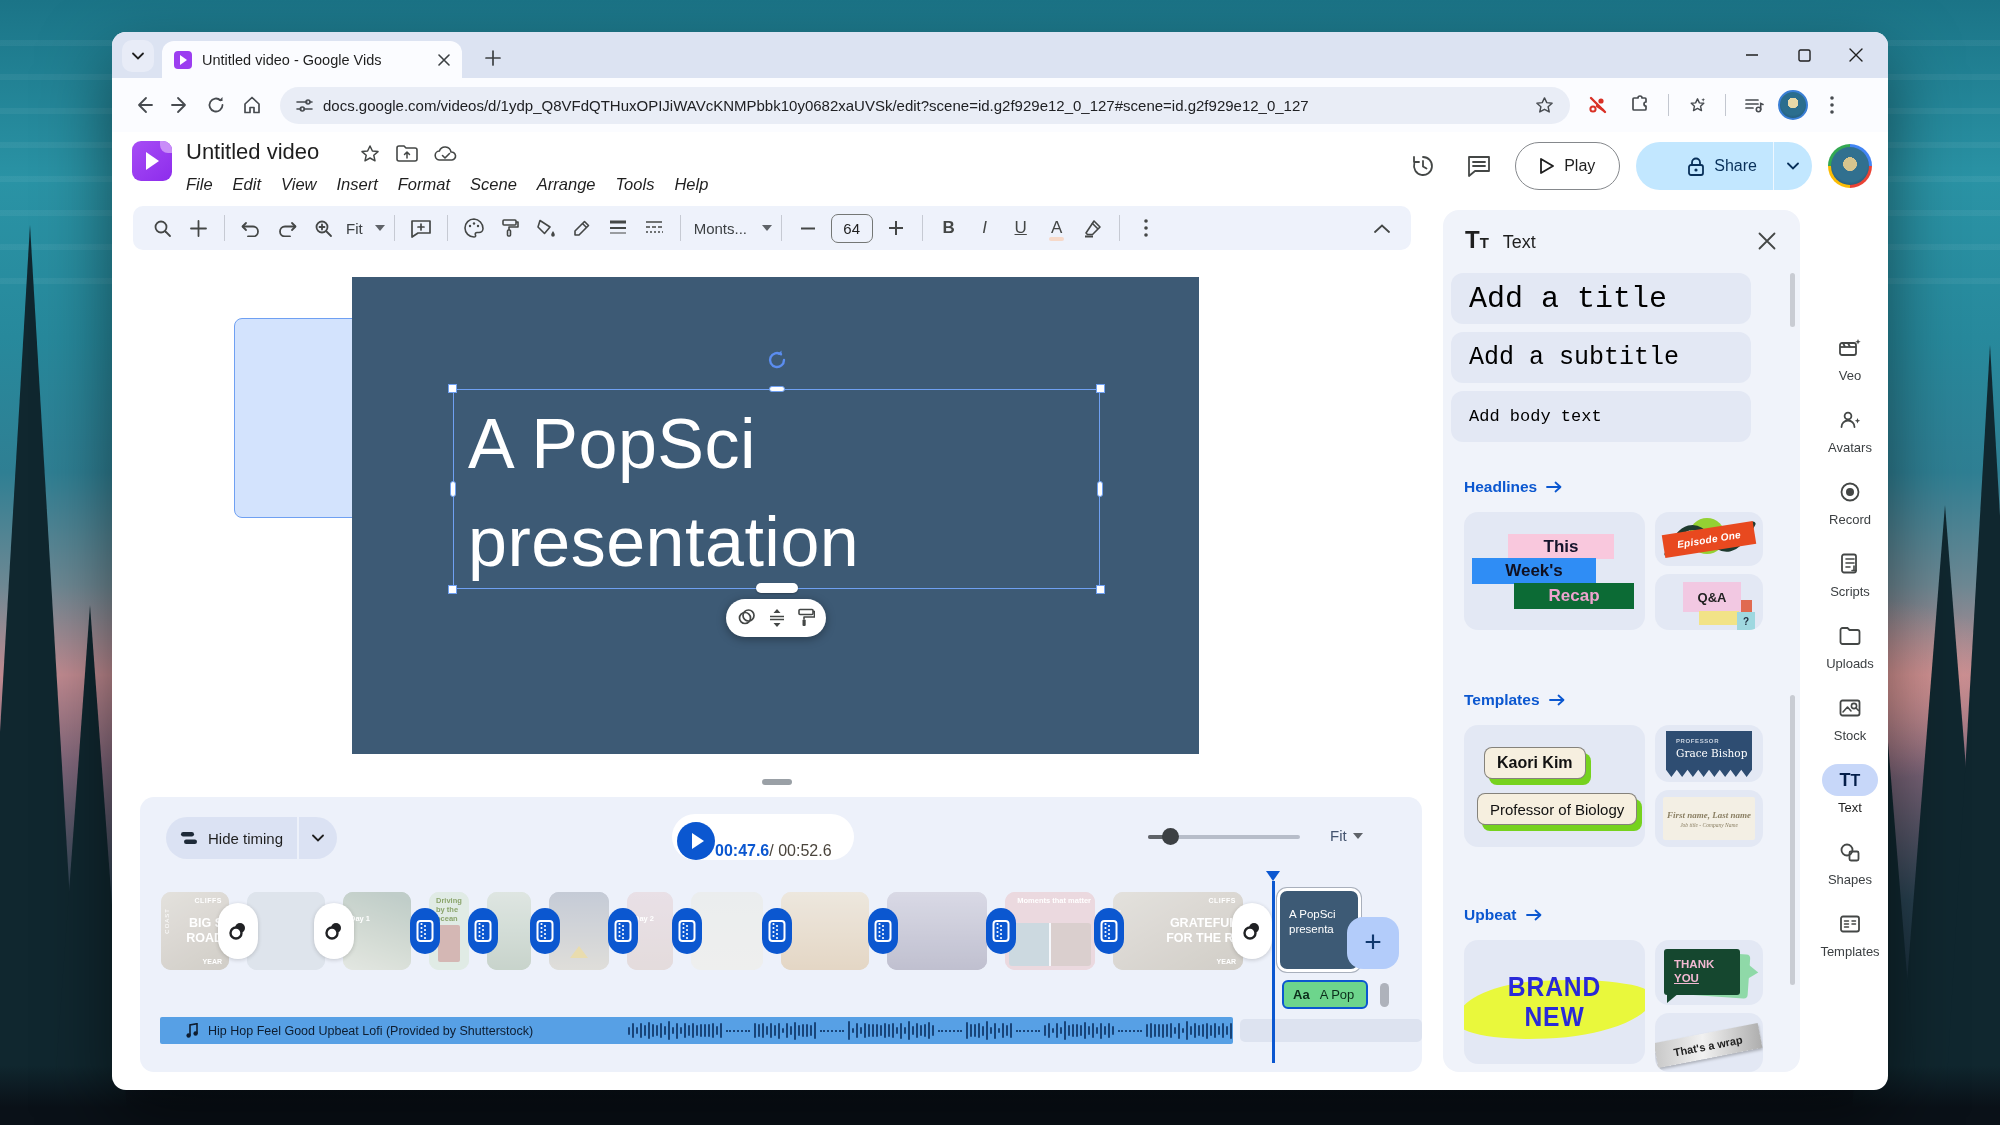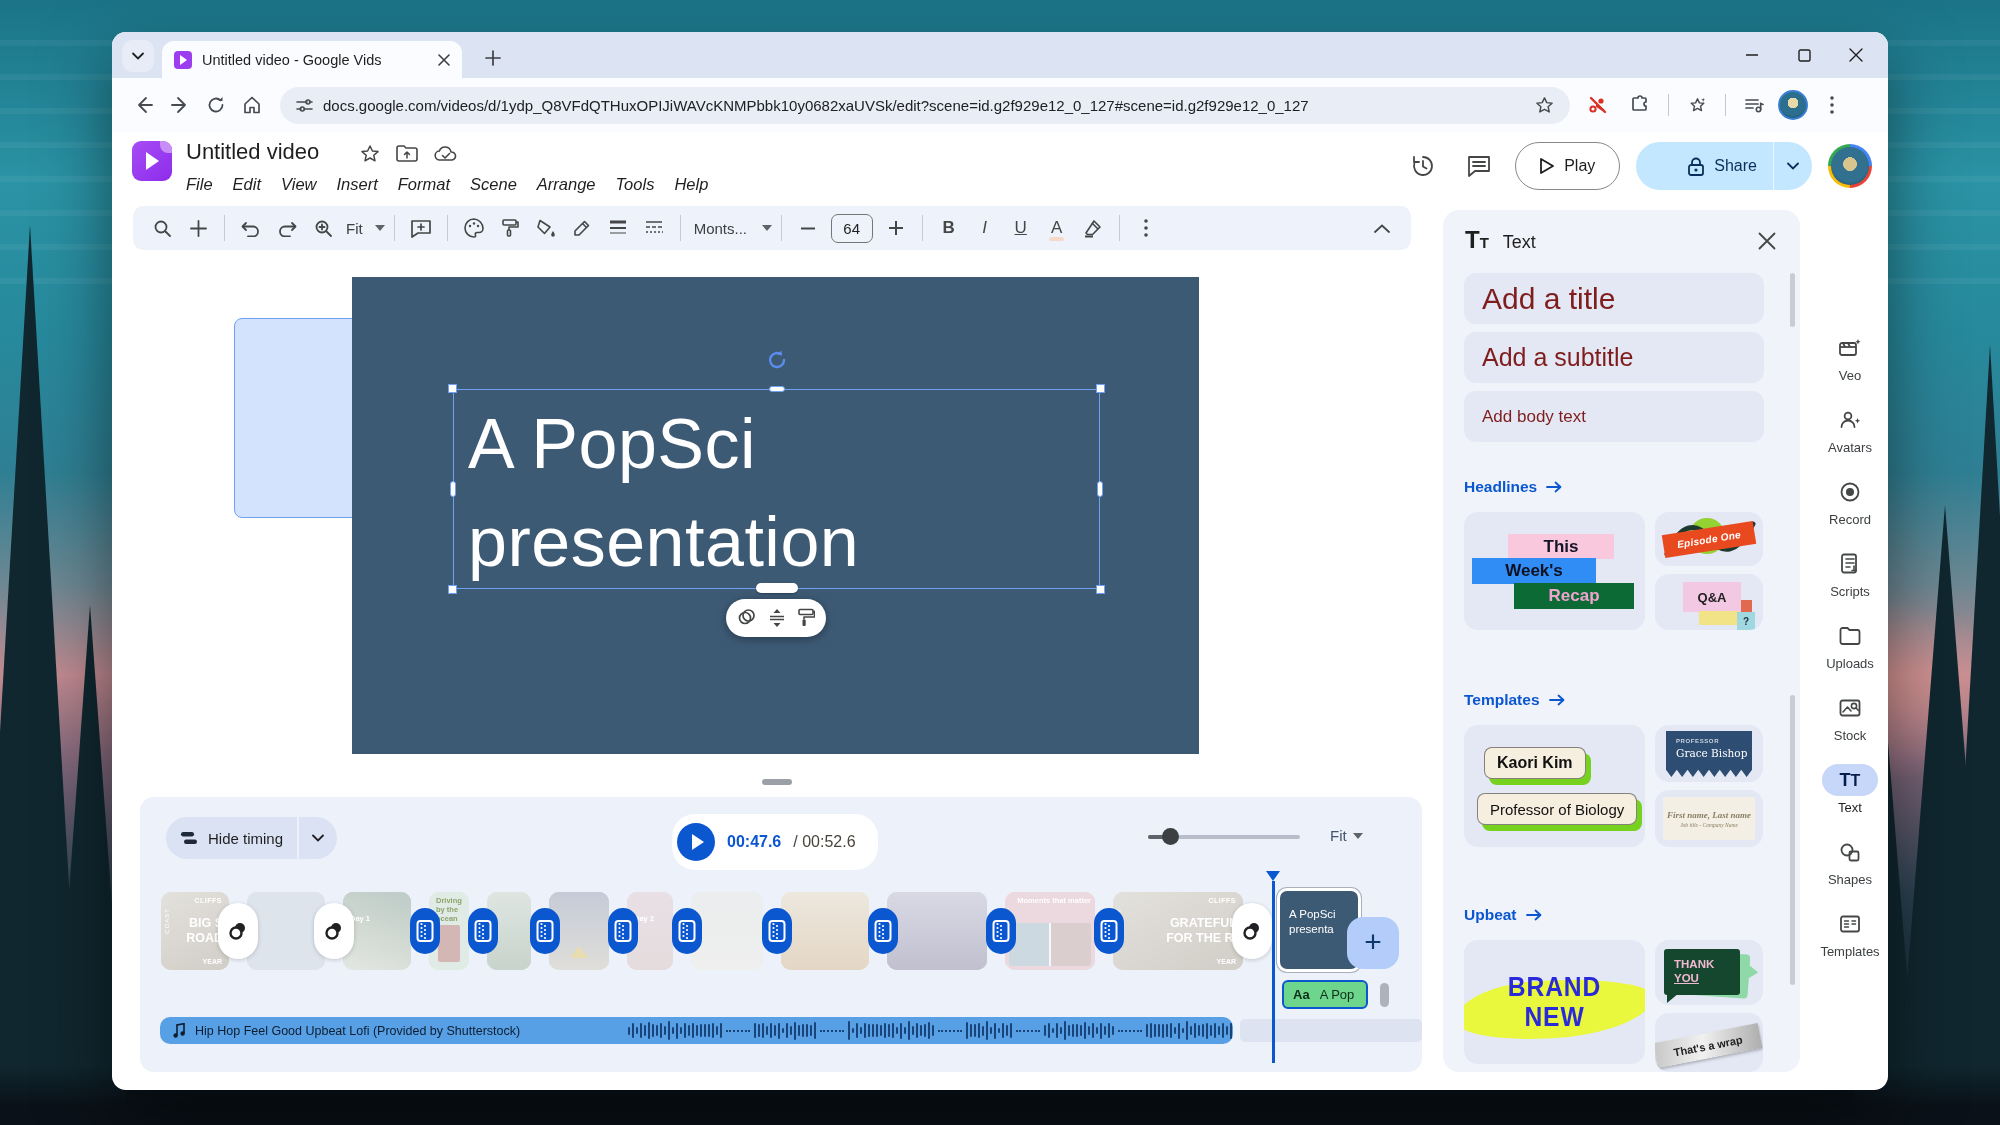--- a/index.html
+++ b/index.html
@@ -99,22 +99,22 @@
     box-shadow:0 2px 10px rgba(0,0,0,.35);display:flex;align-items:center;justify-content:space-evenly;z-index:5;}
   .canvas-handle{position:absolute;left:650px;top:747px;width:30px;height:6px;border-radius:3px;background:#9aa0a6;}
 
   
   .tl-panel{position:absolute;left:28px;top:765px;width:1282px;height:275px;background:#edf1fa;border-radius:14px;}
   .hide-pill{position:absolute;left:26px;top:20px;height:42px;background:#dbe2f3;border-radius:21px;
     display:flex;align-items:center;overflow:hidden;}
   .hide-main{display:flex;align-items:center;gap:10px;padding:0 14px;font-size:15px;color:#1f1f1f;}
   .hide-sep{width:2px;height:42px;background:#edf1fa;}
   .hide-caret{width:38px;height:42px;display:flex;align-items:center;justify-content:center;}
-  .time-pill{position:absolute;left:532px;top:17px;height:56px;background:#fff;border-radius:23px;
-    display:flex;align-items:center;gap:12px;padding:0 22px 0 5px;}
+  .time-pill{position:absolute;left:532px;top:17px;height:46px;background:#fff;border-radius:23px;
+    display:flex;align-items:flex-end;padding:0 22px 0 5px;}
   .play-circle{width:38px;height:38px;border-radius:50%;background:#0b57d0;position:relative;flex:none;}
   .play-circle::after{content:"";position:absolute;left:15px;top:11px;border-left:12px solid #fff;
     border-top:8px solid transparent;border-bottom:8px solid transparent;}
   .t-cur{font-size:16px;font-weight:700;color:#0b57d0;}
   .t-rest{font-size:16px;color:#4a443c;}
   .zoom-slider{position:absolute;left:1008px;top:38px;width:152px;height:4px;background:#b7bdc9;border-radius:2px;}
   .zoom-slider .done{position:absolute;left:0;top:0;height:4px;width:22px;background:#5f6368;border-radius:2px;}
   .zoom-slider .knob{position:absolute;left:14px;top:-7px;width:17px;height:17px;border-radius:50%;background:#3c4043;}
   .fit-dd{position:absolute;left:1190px;top:30px;display:flex;align-items:center;font-size:15px;color:#44546f;}
 
@@ -159,38 +159,38 @@
     color:#fff;font-size:11.5px;font-weight:500;padding:16px 4px 0 9px;line-height:15px;overflow:hidden;white-space:nowrap;}
   .plus-btn{position:absolute;left:1207px;top:120px;width:52px;height:52px;background:#b3ccfa;border-radius:16px;
     display:flex;align-items:center;justify-content:center;z-index:7;}
   .plus-btn span{font-size:30px;color:#10386d;line-height:1;margin-top:-3px;}
   .text-chip{position:absolute;left:1142px;top:183px;width:86px;height:29px;background:#6dd58c;
     border:2px solid #0b57d0;border-radius:6px;display:flex;align-items:center;gap:10px;padding:0 9px;
     z-index:5;overflow:hidden;}
   .text-chip .aa{font-size:13px;font-weight:700;color:#0c2e1b;}
   .text-chip .lbl{font-size:13px;color:#0c2e1b;white-space:nowrap;}
   .scroll-nub{position:absolute;left:1240px;top:186px;width:9px;height:24px;background:#aeb2bb;border-radius:5px;}
-  .audio-bar{position:absolute;left:20px;top:220px;width:1073px;height:27px;background:#57a0e5;border-radius:10px;
-    display:flex;align-items:center;gap:9px;padding:0 13px;overflow:hidden;}
+  .audio-bar{position:absolute;left:20px;top:220px;width:1073px;height:27px;background:#57a0e5;border-radius:2px;
+    display:flex;align-items:center;gap:9px;padding:0 26px;overflow:hidden;}
   .audio-title{font-size:12.5px;color:#0e1d30;white-space:nowrap;z-index:1;}
   .wave{position:absolute;left:468px;right:8px;top:0;bottom:0;display:flex;align-items:center;gap:2px;}
   .wbar{width:2px;background:rgba(13,52,102,.85);border-radius:1px;flex:none;}
   .wdots{width:24px;height:0;border-top:2px dotted rgba(13,52,102,.85);flex:none;margin:0 2px;}
   .audio-cont{position:absolute;left:1100px;top:222px;width:182px;height:23px;background:#dde3f0;border-radius:5px;}
 
   
   .text-panel{position:absolute;left:1331px;top:178px;width:357px;height:862px;background:#f0f3fa;
     border-radius:16px;overflow:hidden;}
   .tp-head{position:absolute;left:22px;top:16px;display:flex;align-items:baseline;gap:14px;}
   .tt-icon{font-weight:700;color:#1f1f1f;}
   .tt-icon .t1{font-size:24px;}  .tt-icon .t2{font-size:15px;}
   .tp-title{font-size:18px;font-weight:500;color:#1f1f1f;}
   .tp-close{position:absolute;right:20px;top:18px;width:26px;height:26px;display:flex;align-items:center;justify-content:center;}
-  .ph-card{position:absolute;left:21px;width:300px;height:51px;border-radius:12px;background:#e3e8f4;
-    color:#7f1d1d;display:flex;align-items:center;padding:0 18px;overflow:hidden;white-space:nowrap;}
+  .ph-card{position:absolute;left:8px;width:300px;height:51px;border-radius:12px;background:#e3e8f4;
+    color:#000000;display:flex;align-items:center;padding:0 18px;overflow:hidden;white-space:nowrap;font-family:Liberation Mono, monospace;}
   .tp-scrollbar{position:absolute;right:5px;width:5px;background:#c9ccd3;border-radius:3px;}
   .section-label{position:absolute;left:21px;display:flex;align-items:center;gap:9px;
     font-size:15.5px;font-weight:700;color:#0b57d0;}
   .mini-card{position:absolute;background:#e3e8f4;border-radius:14px;overflow:hidden;}
   .hl-bar{position:absolute;display:flex;align-items:center;justify-content:center;font-weight:700;}
   .ep-banner{position:absolute;left:8px;top:16px;width:92px;height:23px;background:#e8491f;
     transform:rotate(-9deg);display:flex;align-items:center;justify-content:center;
     color:#fff;font-size:10px;font-weight:700;font-style:italic;letter-spacing:.3px;z-index:2;}
   .ep-circle{position:absolute;left:34px;top:6px;width:36px;height:36px;border-radius:50%;background:#94d133;}
   .qa-pink{position:absolute;left:28px;top:8px;width:58px;height:30px;background:#f2c8e2;

